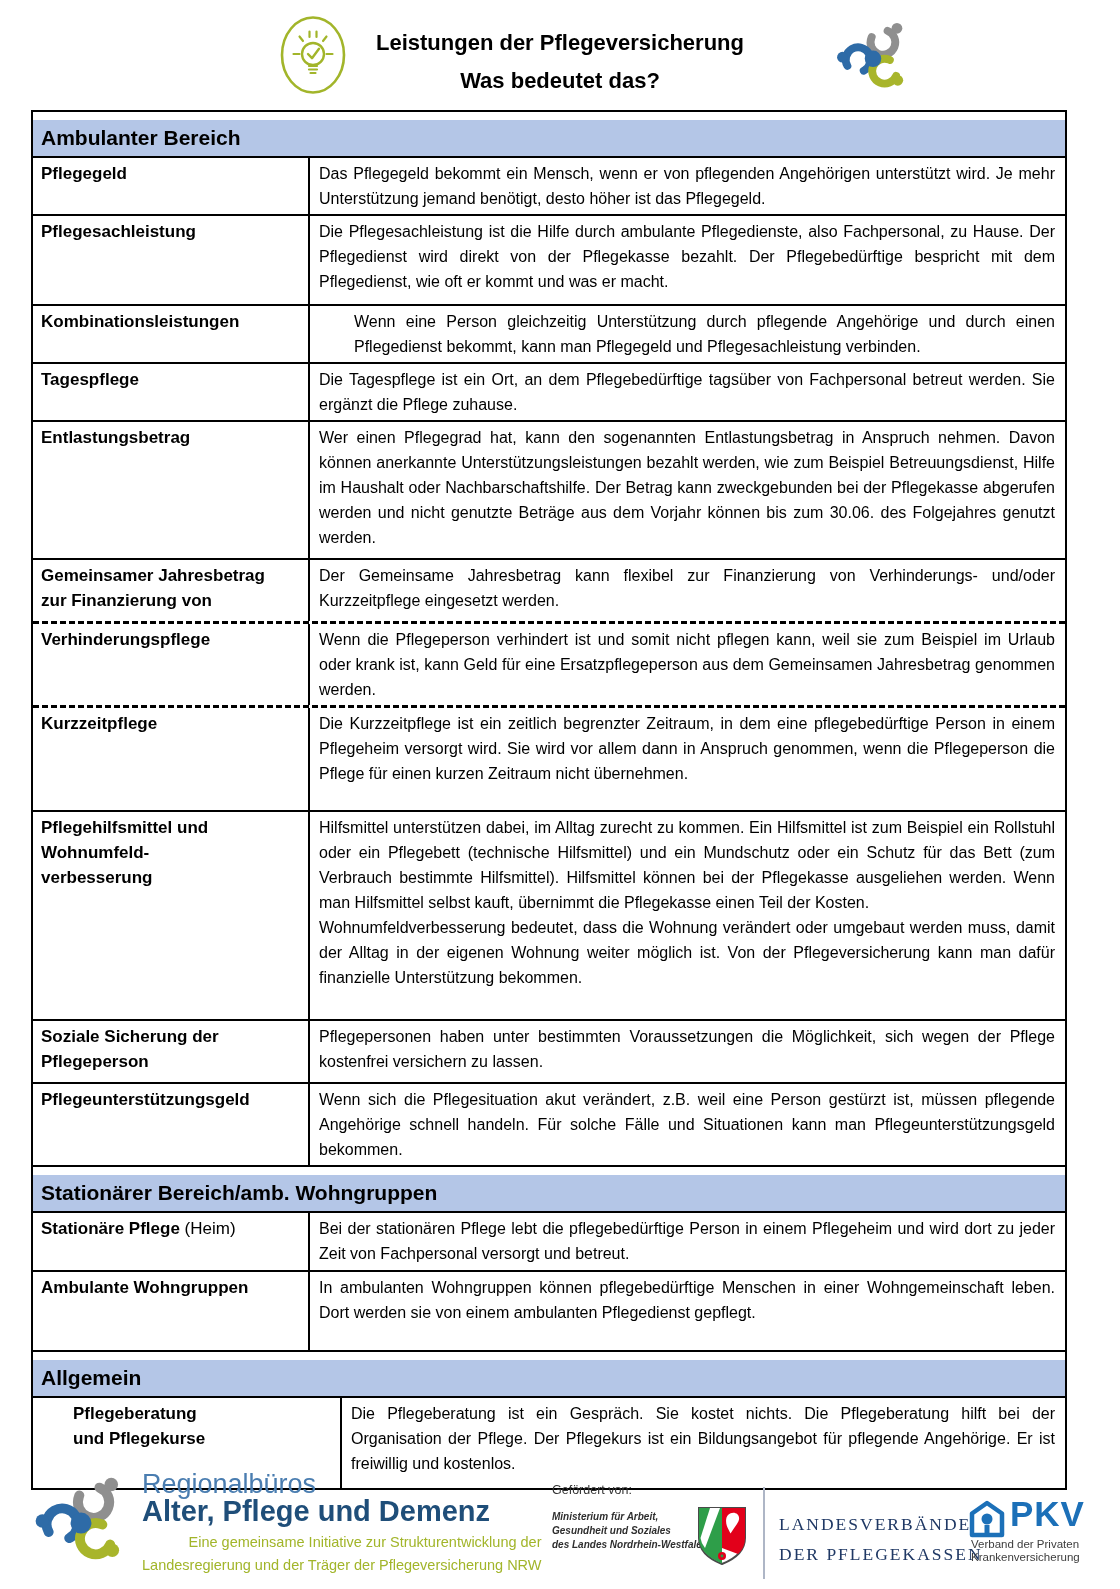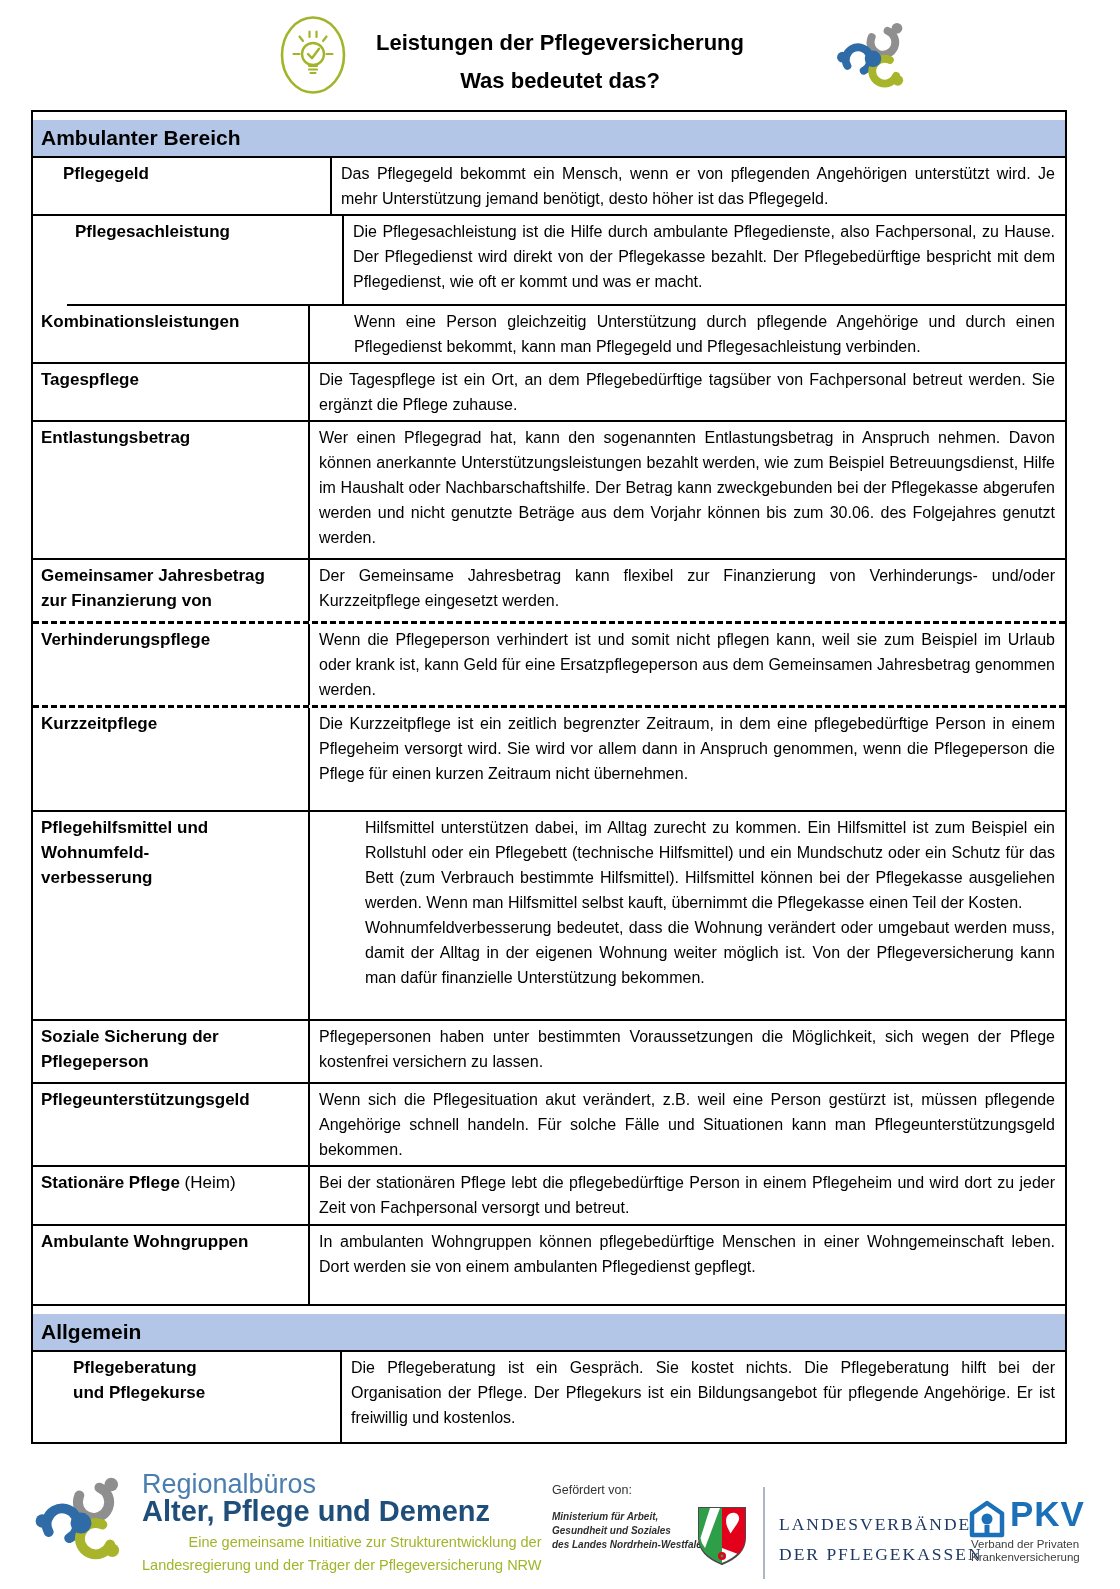--- a/index.html
+++ b/index.html
@@ -80,29 +80,29 @@
     <circle cx="28" cy="48" r="15" fill="none" stroke="#2E6BA7" stroke-width="9.5" pathLength="100" stroke-dasharray="76 24" transform="rotate(150 28 48)" stroke-linecap="round"></circle>
     <circle cx="9" cy="45" r="6.5" fill="#2E6BA7"></circle>
     <circle cx="60" cy="62" r="15" fill="none" stroke="#A8B52B" stroke-width="9.5" pathLength="100" stroke-dasharray="76 24" transform="rotate(22 60 62)" stroke-linecap="round"></circle>
     <circle cx="76" cy="73" r="6.5" fill="#A8B52B"></circle>
     <circle cx="46" cy="47" r="10" fill="#2E6BA7"></circle>
   </svg>
 </div>
 
 <div class="benefits-table" id="table-root">
     <div class="band">Ambulanter Bereich</div>
-    <div class="trow" style="min-height: 55px; padding-left: 22px;">
+    <div class="trow" style="min-height: 55px;">
     <div class="lab">
         <div>Pflegegeld</div>
       </div>
     <div class="desc">
         <div class="para">Das Pflegegeld bekommt ein Mensch, wenn er von pflegenden Angehörigen unterstützt wird. Je mehr Unterstützung jemand benötigt, desto höher ist das Pflegegeld.</div>
       </div>
   </div>
-    <div class="trow" style="min-height: 90px; margin-left: 34px;">
+    <div class="trow" style="min-height: 90px;">
     <div class="lab">
         <div>Pflegesachleistung</div>
       </div>
     <div class="desc">
         <div class="para">Die Pflegesachleistung ist die Hilfe durch ambulante Pflegedienste, also Fachpersonal, zu Hause. Der Pflegedienst wird direkt von der Pflegekasse bezahlt. Der Pflegebedürftige bespricht mit dem Pflegedienst, wie oft er kommt und was er macht.</div>
       </div>
   </div>
     <div class="trow" style="min-height: 57px; gap: 35px;">
     <div class="lab">
         <div>Kombinationsleistungen</div>
@@ -145,21 +145,21 @@
       </div>
   </div>
     <div class="trow" style="min-height: 104px;">
     <div class="lab">
         <div>Kurzzeitpflege</div>
       </div>
     <div class="desc">
         <div class="para">Die Kurzzeitpflege ist ein zeitlich begrenzter Zeitraum, in dem eine pflegebedürftige Person in einem Pflegeheim versorgt wird. Sie wird vor allem dann in Anspruch genommen, wenn die Pflegeperson die Pflege für einen kurzen Zeitraum nicht übernehmen.</div>
       </div>
   </div>
-    <div class="trow" style="min-height: 209px; gap: 46px;">
+    <div class="trow" style="min-height: 209px;">
     <div class="lab">
         <div>Pflegehilfsmittel und</div>
         <div>Wohnumfeld-</div>
         <div>verbesserung</div>
       </div>
     <div class="desc">
         <div class="para">Hilfsmittel unterstützen dabei, im Alltag zurecht zu kommen. Ein Hilfsmittel ist zum Beispiel ein Rollstuhl oder ein Pflegebett (technische Hilfsmittel) und ein Mundschutz oder ein Schutz für das Bett (zum Verbrauch bestimmte Hilfsmittel). Hilfsmittel können bei der Pflegekasse ausgeliehen werden. Wenn man Hilfsmittel selbst kauft, übernimmt die Pflegekasse einen Teil der Kosten.</div>
         <div class="para">Wohnumfeldverbesserung bedeutet, dass die Wohnung verändert oder umgebaut werden muss, damit der Alltag in der eigenen Wohnung weiter möglich ist. Von der Pflegeversicherung kann man dafür finanzielle Unterstützung bekommen.</div>
       </div>
   </div>
@@ -173,20 +173,21 @@
       </div>
   </div>
     <div class="trow" style="min-height: 82px;">
     <div class="lab">
         <div>Pflegeunterstützungsgeld</div>
       </div>
     <div class="desc">
         <div class="para">Wenn sich die Pflegesituation akut verändert, z.B. weil eine Person gestürzt ist, müssen pflegende Angehörige schnell handeln. Für solche Fälle und Situationen kann man Pflegeunterstützungsgeld bekommen.</div>
       </div>
   </div>
+    <div class="band">Stationärer Bereich/amb. Wohngruppen</div>
     <div class="trow" style="min-height: 59px;">
     <div class="lab">
         <div>Stationäre Pflege<span class="lab-suffix"> (Heim)</span></div>
       </div>
     <div class="desc">
         <div class="para">Bei der stationären Pflege lebt die pflegebedürftige Person in einem Pflegeheim und wird dort zu jeder Zeit von Fachpersonal versorgt und betreut.</div>
       </div>
   </div>
     <div class="trow" style="min-height: 80px;">
     <div class="lab">

